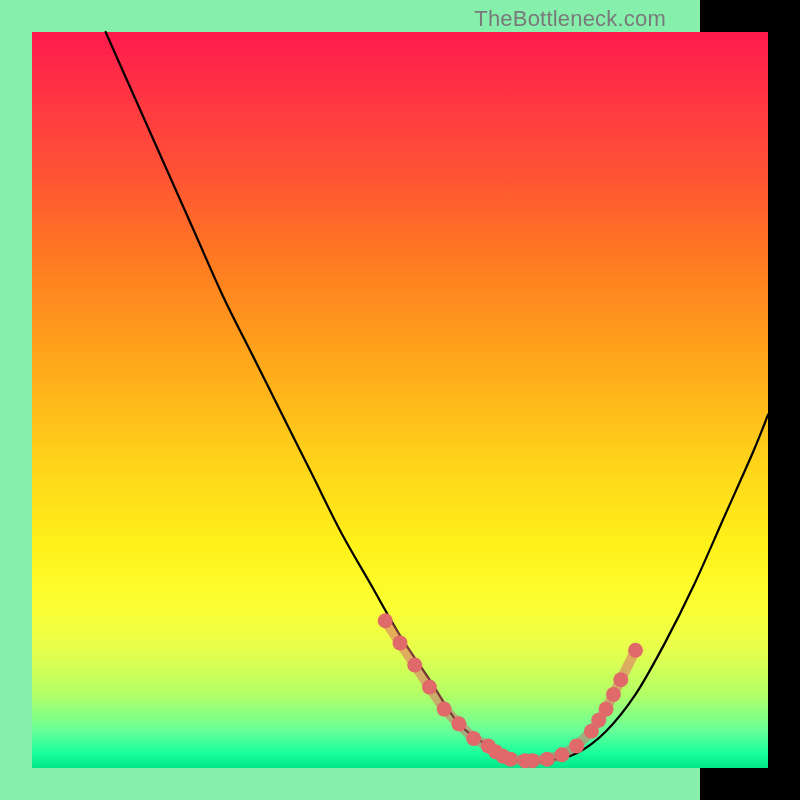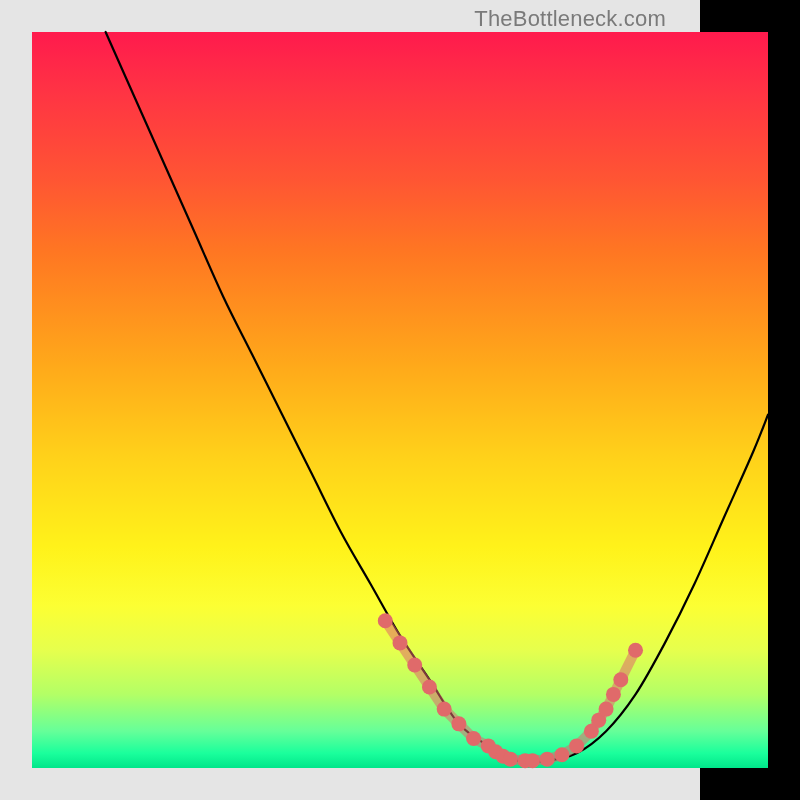--- a/index.html
+++ b/index.html
@@ -8,21 +8,21 @@
     background: #000000;
     width: 800px;
     height: 800px;
     overflow: hidden;
     font-family: Arial, Helvetica, sans-serif;
   }
   .frame {
     position: relative;
     width: 700px;
     height: 800px;
-    background: #e5e5e5;
+    background: #86efac;
   }
   .plot-area {
     position: absolute;
     left: 32px;
     top: 32px;
     width: 736px;
     height: 736px;
     background: linear-gradient(to bottom,
       #ff1a4d 0%,
       #ff3344 8%,

